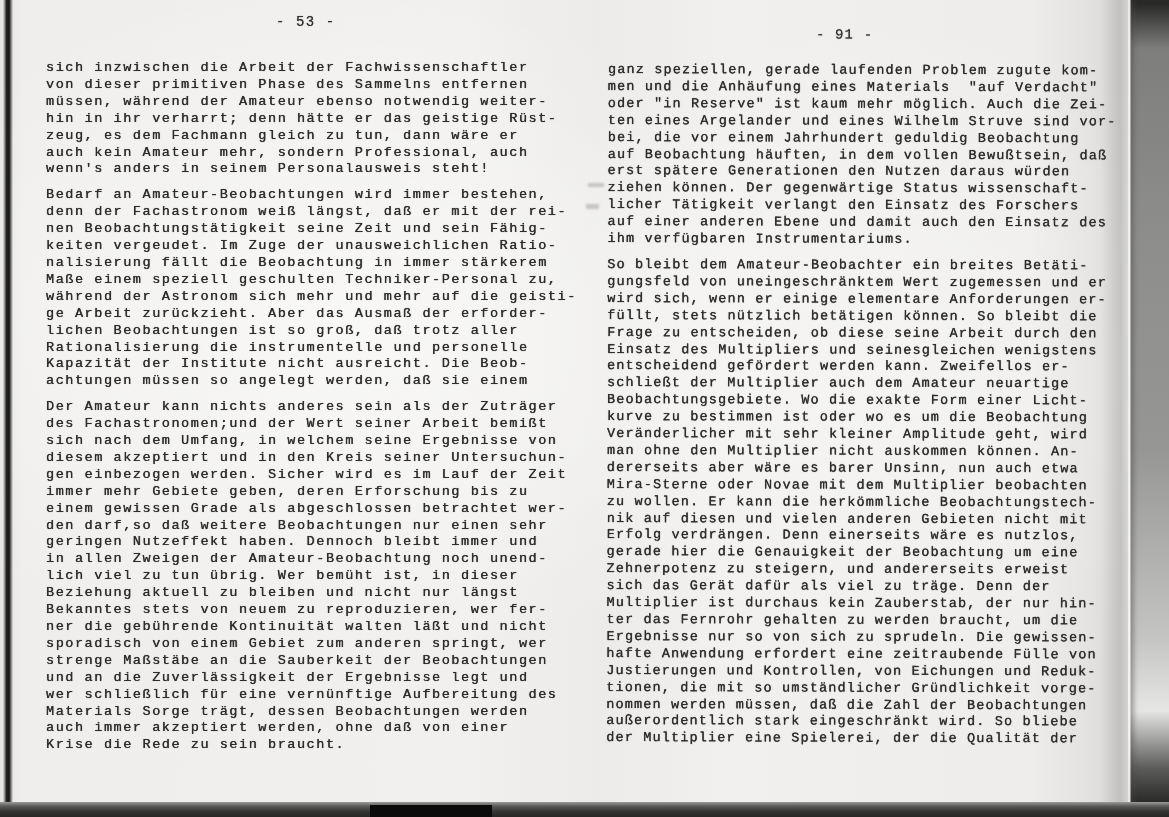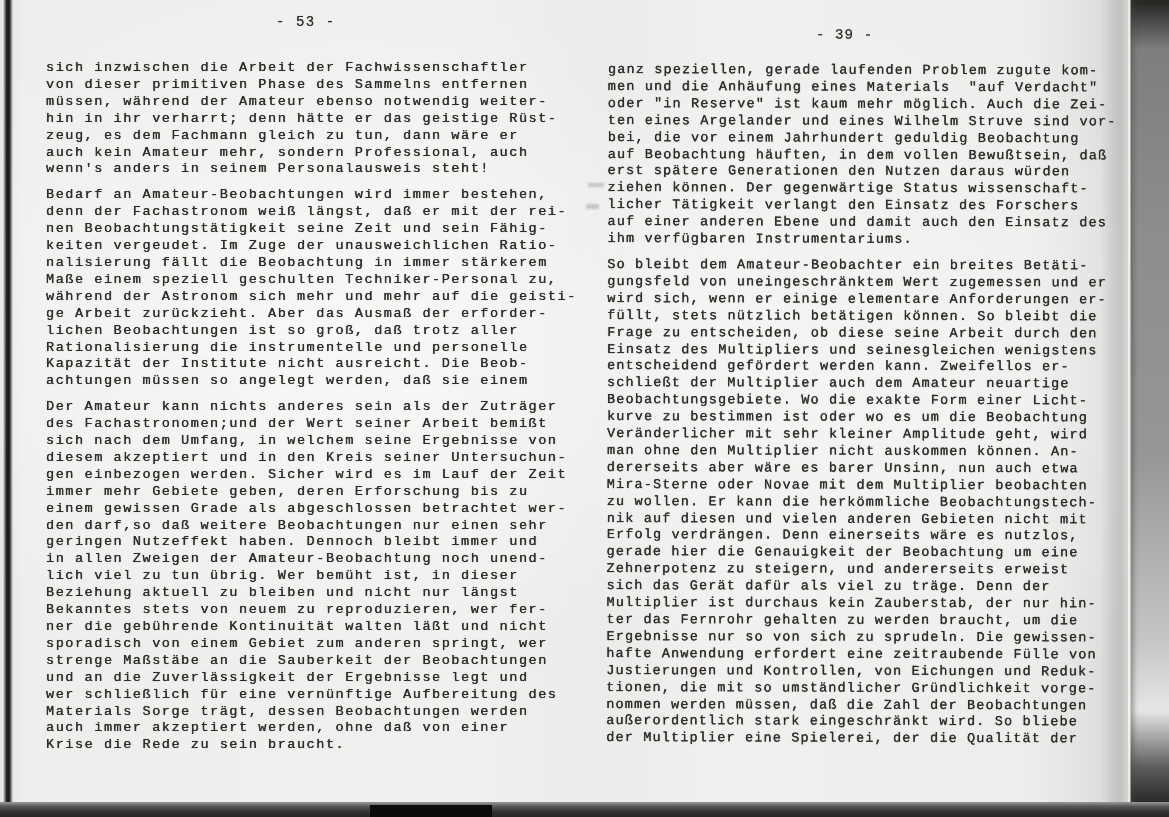--- a/index.html
+++ b/index.html
@@ -113,21 +113,21 @@
 strenge Maßstäbe an die Sauberkeit der Beobachtungen
 und an die Zuverlässigkeit der Ergebnisse legt und
 wer schließlich für eine vernünftige Aufbereitung des
 Materials Sorge trägt, dessen Beobachtungen werden
 auch immer akzeptiert werden, ohne daß von einer
 Krise die Rede zu sein braucht.</p>
     </div>
   </div>
 
   <div class="page page-right">
-    <div class="page-header page-text">- 39 -</div>
+    <div class="page-header page-text">- 91 -</div>
     <div class="page-body">
       <p class="para page-text">ganz speziellen, gerade laufenden Problem zugute kom-
 men und die Anhäufung eines Materials  "auf Verdacht"
 oder "in Reserve" ist kaum mehr möglich. Auch die Zei-
 ten eines Argelander und eines Wilhelm Struve sind vor-
 bei, die vor einem Jahrhundert geduldig Beobachtung
 auf Beobachtung häuften, in dem vollen Bewußtsein, daß
 erst spätere Generationen den Nutzen daraus würden
 ziehen können. Der gegenwärtige Status wissenschaft-
 licher Tätigkeit verlangt den Einsatz des Forschers

